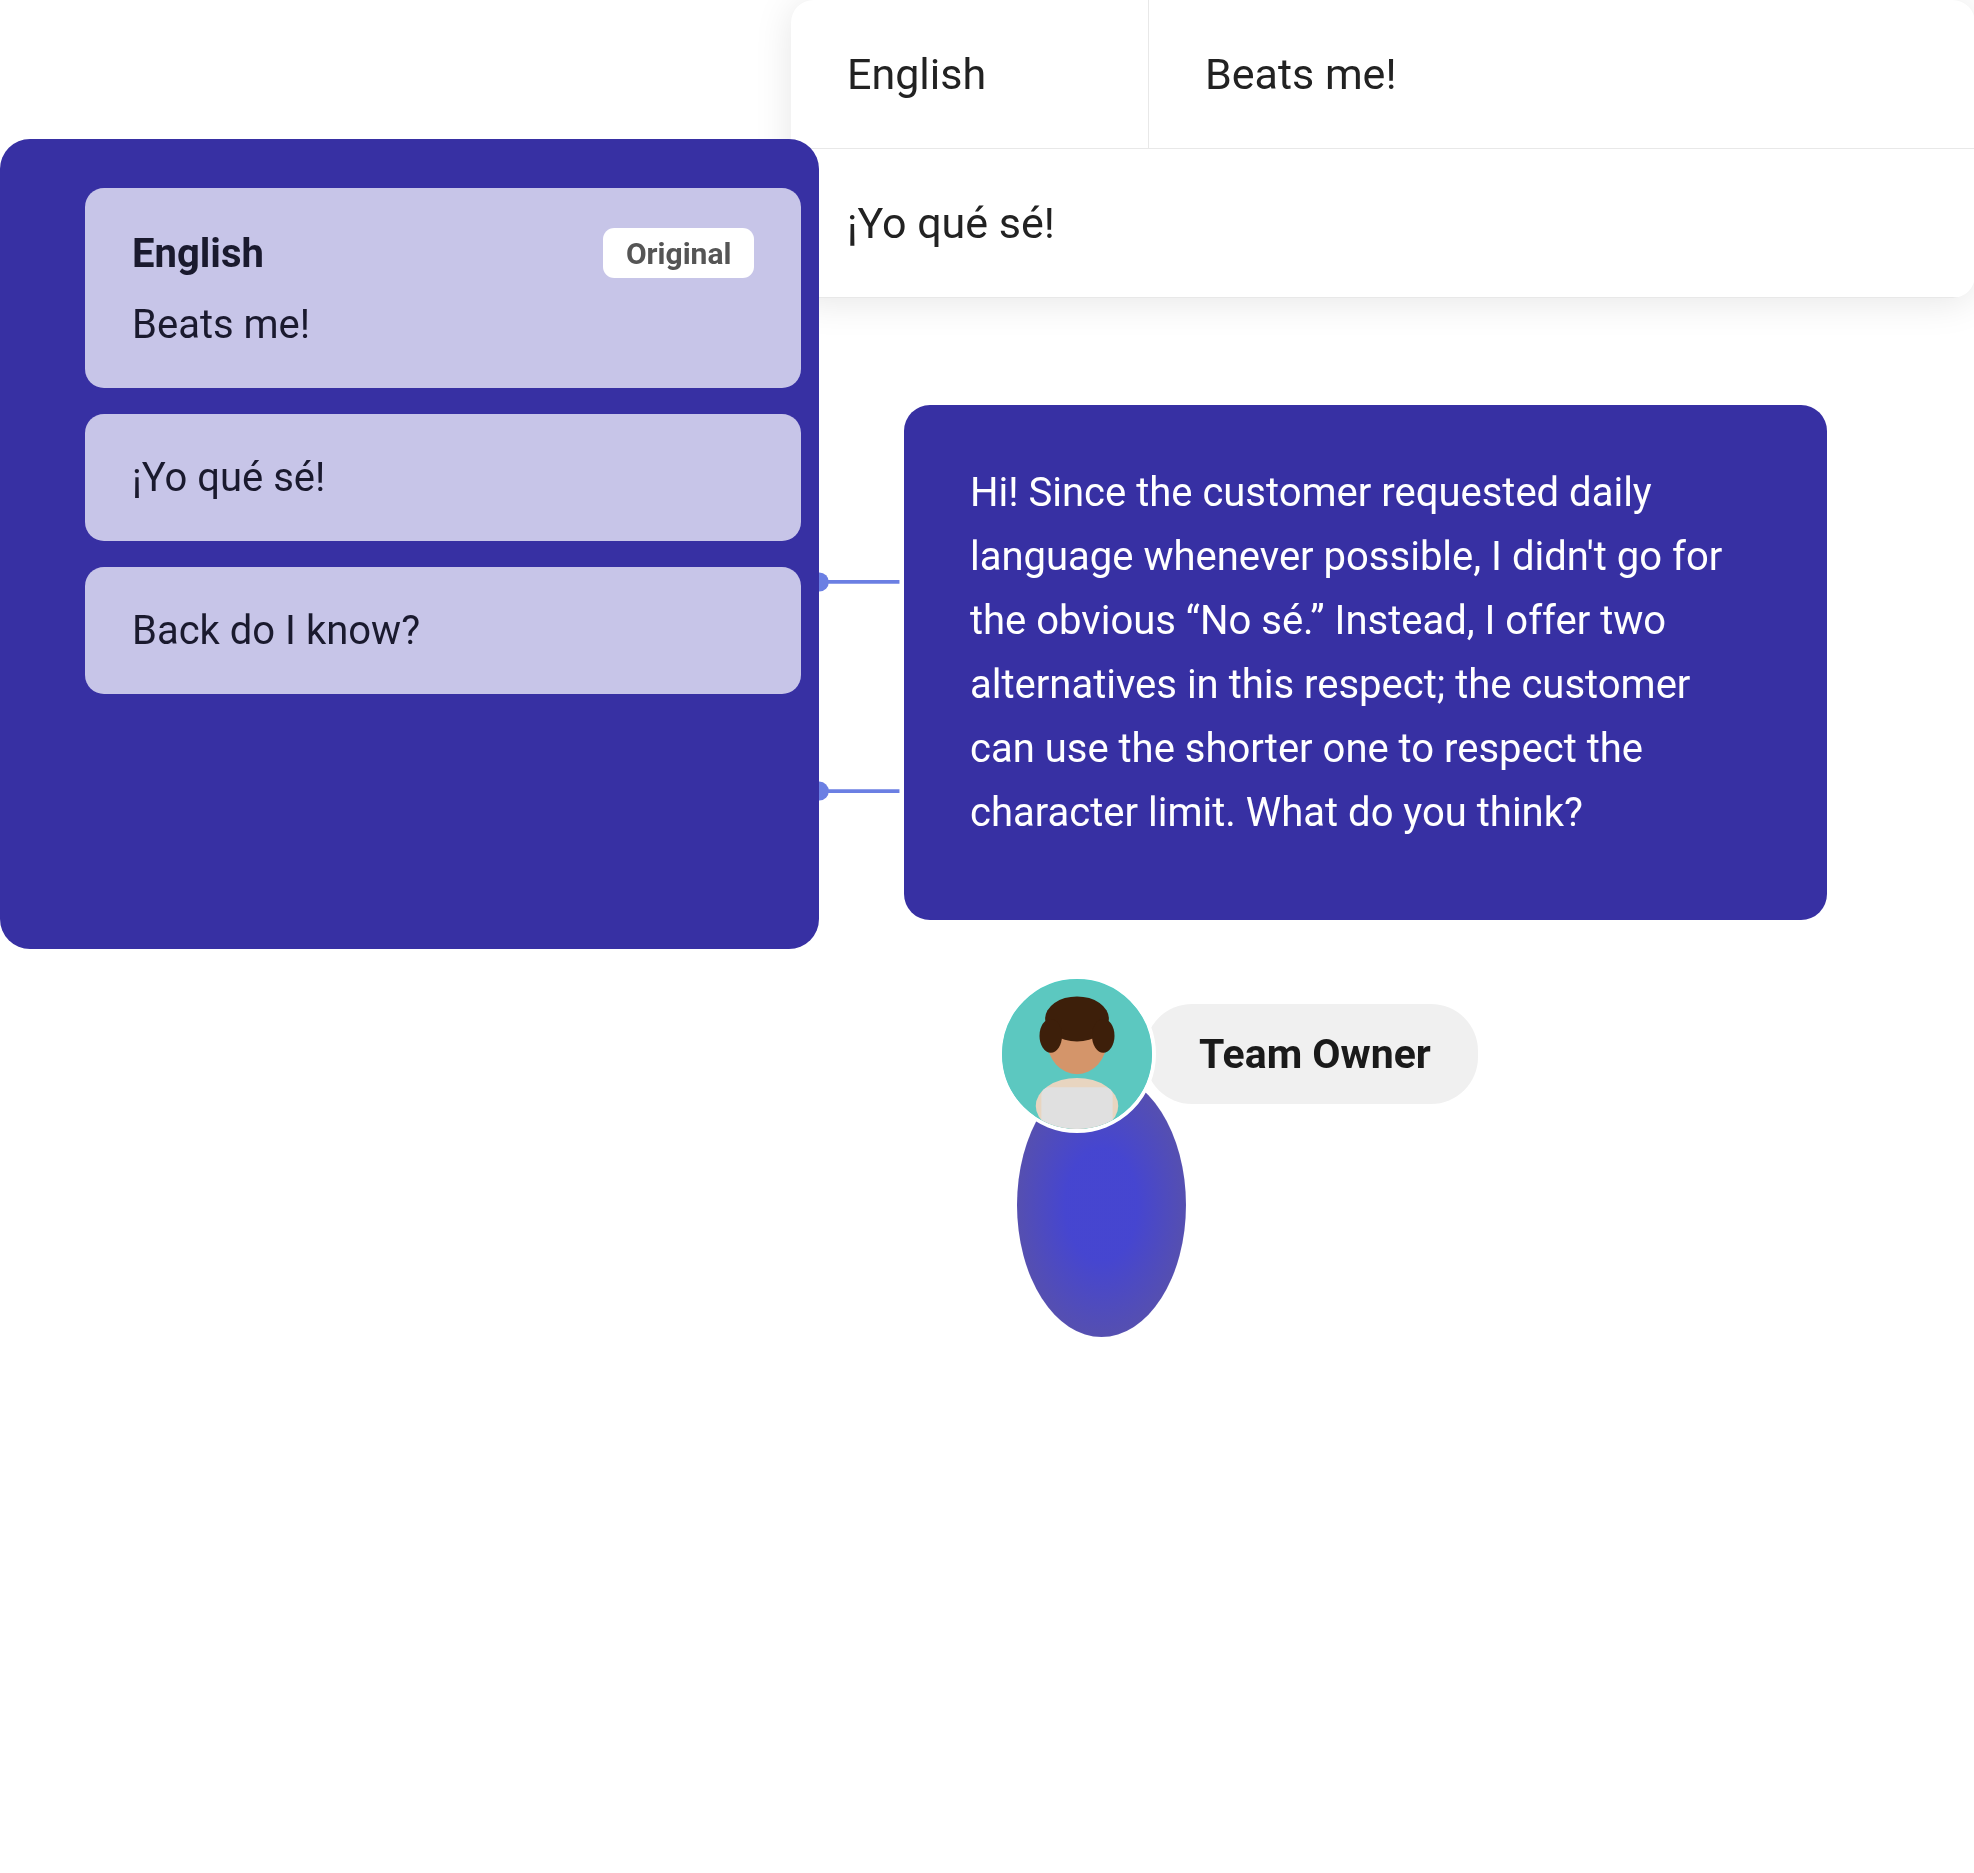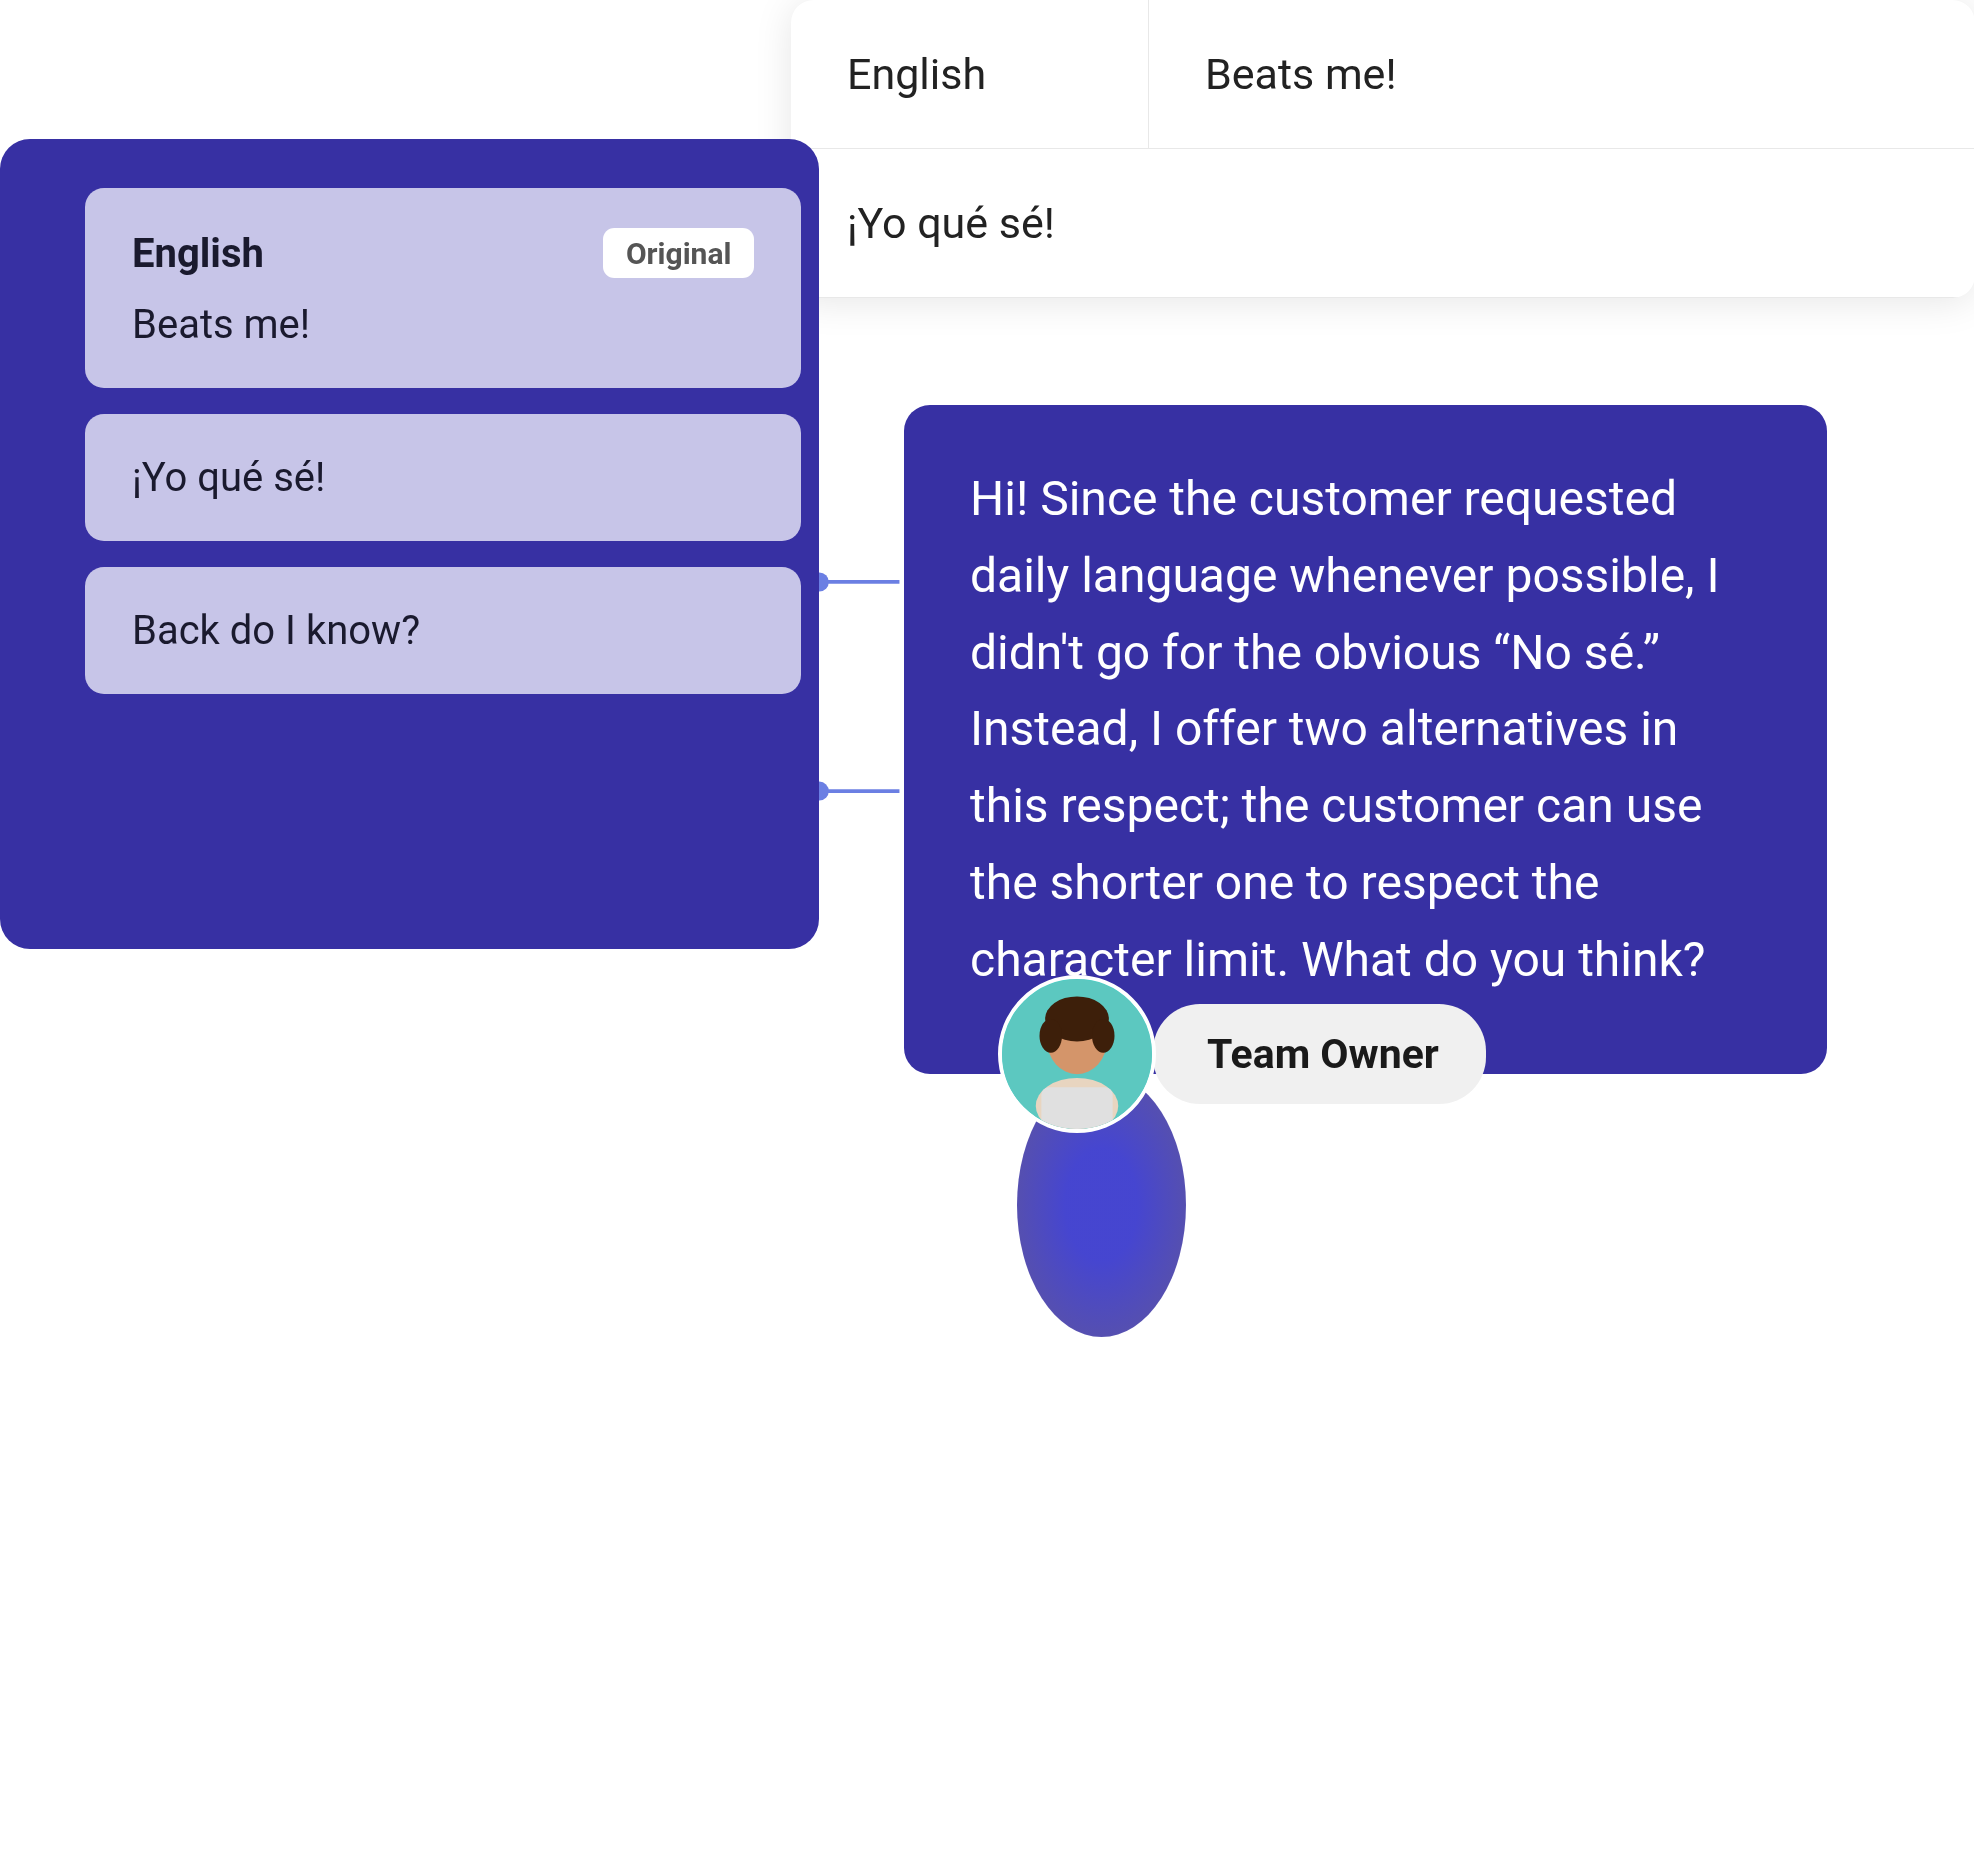--- a/index.html
+++ b/index.html
@@ -109,34 +109,34 @@
       position: absolute;
       top: 405px;
       left: 904px;
       width: 923px;
       background: #3730a3;
       border-radius: 26px;
       padding: 56px 66px 75px 66px;
     }
 
     .comment-text {
-      font-size: 48px;
+      font-size: 40px;
       line-height: 1.6;
       color: #ffffff;
       font-weight: 400;
     }
 
     
     .team-owner-container {
       position: absolute;
       top: 975px;
       left: 998px;
       display: flex;
       align-items: center;
-      gap: 16px;
+      gap: 8px;
     }
 
     .avatar-circle {
       width: 158px;
       height: 158px;
       border-radius: 50%;
       background: #4ecdc4;
       border: 4.7px solid #ffffff;
       overflow: hidden;
       position: relative;

